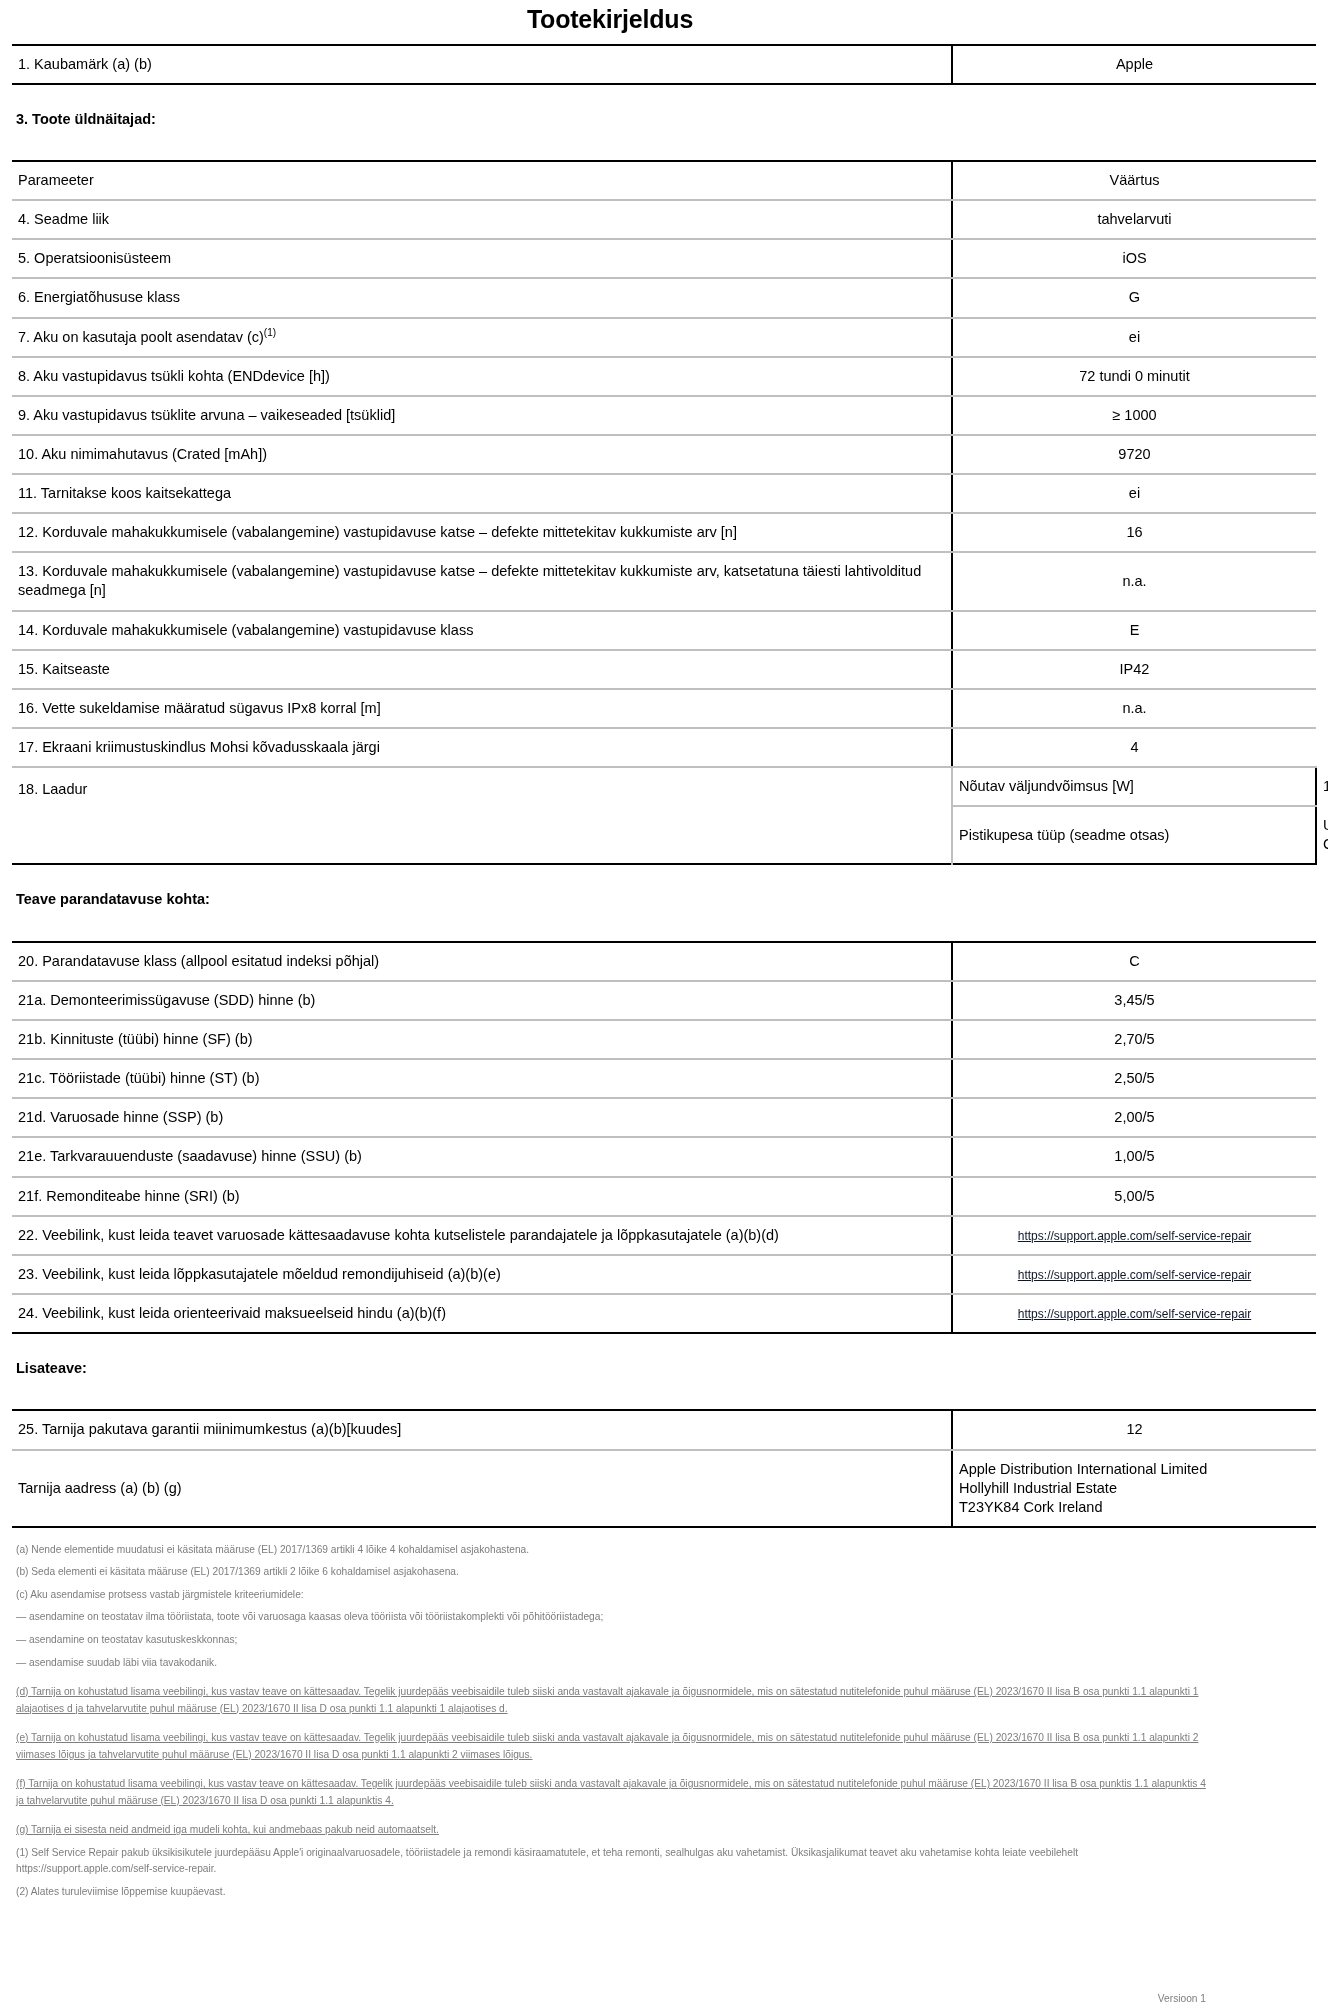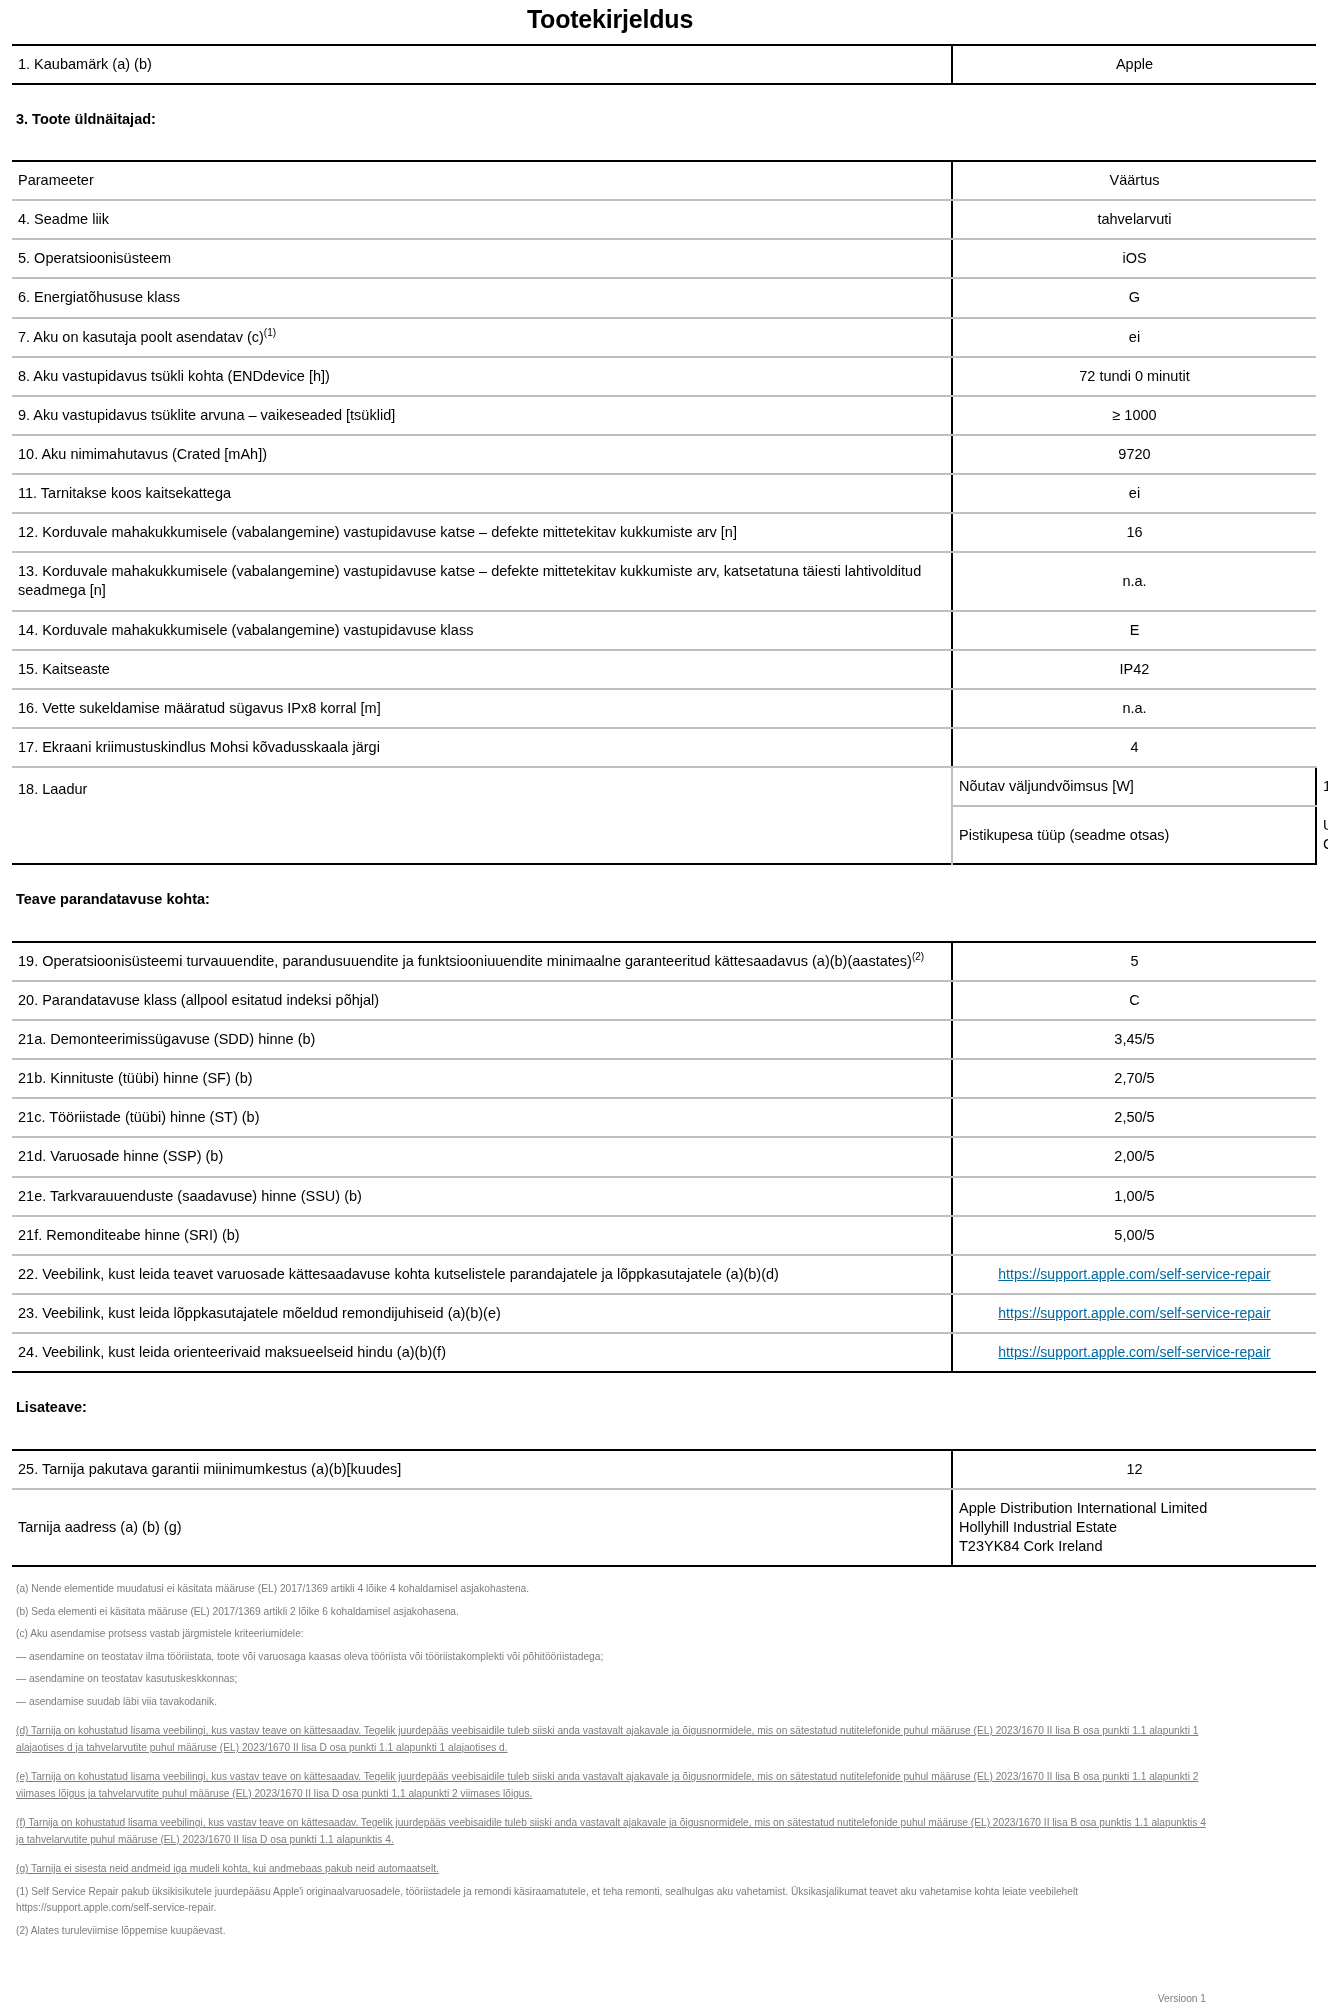--- a/index.html
+++ b/index.html
@@ -87,23 +87,23 @@
   .section-head {
     font-size: 14.5px;
     font-weight: bold;
     padding: 26px 0 32px 4px;
     line-height: 1.2;
   }
 
   
   a.ext-link,
   .ext-link {
-    color: #0369a1;
+    color: #0f172a;
     text-decoration: underline;
-    font-size: 14px;
+    font-size: 12px;
     word-break: break-all;
     margin-top: 28px;
   }
 
   
   .addr-line { display: block; }
 
   
   .footnotes {
     margin-top: 14px;
@@ -233,24 +233,20 @@
   </table>
 
   <div class="section-head">Teave parandatavuse kohta:</div>
 
   <table class="fiche top-rule bot-rule">
     <colgroup>
         <col class="col-param">
         <col class="col-value">
       </colgroup>
     <tbody>
-      <tr>
-        <td class="param"><span>19. Operatsioonisüsteemi turvauuendite, parandusuuendite ja funktsiooniuuendite minimaalne garanteeritud kättesaadavus (a)(b)(aastates)</span><span class="sup">(2)</span></td>
-        <td class="value">5</td>
-      </tr>
       <tr>
         <td class="param">20. Parandatavuse klass (allpool esitatud indeksi põhjal)</td>
         <td class="value">C</td>
       </tr>
       <tr>
         <td class="param">21a. Demonteerimissügavuse (SDD) hinne (b)</td>
         <td class="value">3,45/5</td>
       </tr>
       <tr>
         <td class="param">21b. Kinnituste (tüübi) hinne (SF) (b)</td>

